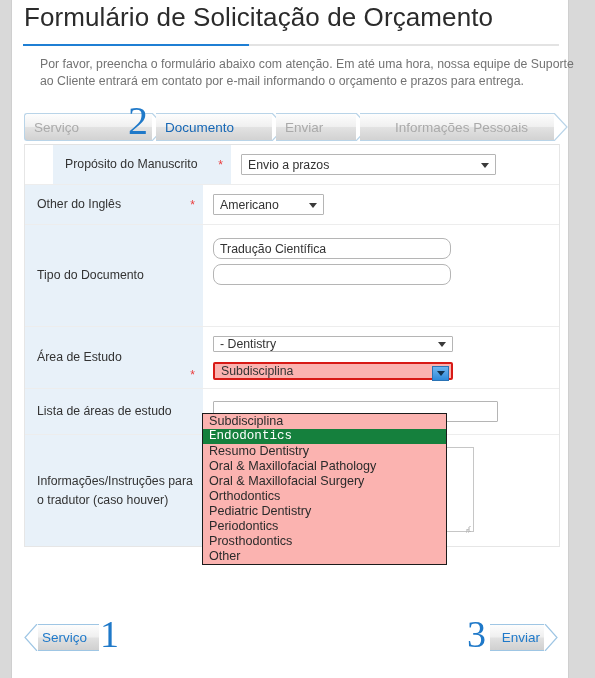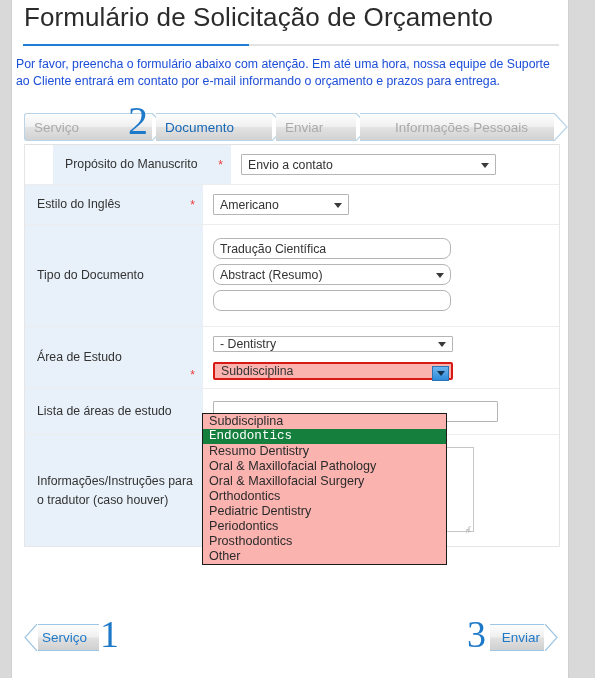--- a/index.html
+++ b/index.html
@@ -34,25 +34,25 @@
     background: #e3e3e3;
   }
   #title-rule-accent {
     position: absolute;
     left: 0; top: 0;
     width: 226px; height: 2px;
     background: #1f7fd4;
   }
   #intro {
     position: absolute;
-    left: 4px; top: 56px;
+    left: 28px; top: 56px;
     width: 538px;
     font-size: 12.3px;
     line-height: 17px;
-    color: #1d4ed8;
+    color: #737373;
   }
 
   
   #steps {
     position: absolute;
     left: 12px; top: 113px;
     width: 536px; height: 28px;
   }
   .step {
     position: absolute;
@@ -148,21 +148,21 @@
   .sel .arrow {
     position: absolute;
     right: 6px; top: 50%;
     margin-top: -2px;
     width: 0; height: 0;
     border-left: 4px solid transparent;
     border-right: 4px solid transparent;
     border-top: 5px solid #3a3a3a;
   }
   .w255 { width: 255px; }
-  .w120 { width: 136px; text-align: right; }
+  .w120 { width: 111px; text-align: right; }
   .w238 { width: 238px; border-radius: 8px; }
   .w240 { width: 240px; }
   .w285 { width: 285px; }
 
   
   .sel-hl {
     background: #fbb3b0;
     border: 2px solid #d81a16;
     height: 23px;
     border-radius: 2px;
@@ -308,50 +308,46 @@
 
   <div id="formtable">
 
     <div class="row" style="height:40px;">
       <div class="cell-label">
         <span class="ltext">Propósito do Manuscrito</span>
         <span class="req">*</span>
       </div>
       <div class="cell-field">
         <div class="ctl sel w255">
-          <span>Envio a contato</span>
+          <span>Envio a prazos</span>
           <span class="arrow"></span>
         </div>
       </div>
     </div>
 
     <div class="row" style="height:40px;">
       <div class="cell-label">
-        <span class="ltext">Estilo do Inglês</span>
+        <span class="ltext">Other do Inglês</span>
         <span class="req">*</span>
       </div>
       <div class="cell-field">
         <div class="ctl sel w120">
           <span>Americano</span>
           <span class="arrow"></span>
         </div>
       </div>
     </div>
 
     <div class="row" style="height:102px;">
       <div class="cell-label">
         <span class="ltext">Tipo do Documento</span>
       </div>
       <div class="cell-field" style="gap:5px; padding-top:13px;">
         <div class="ctl w238">
           <span>Tradução Científica</span>
-        </div>
-        <div class="ctl sel w238">
-          <span>Abstract (Resumo)</span>
-          <span class="arrow"></span>
         </div>
         <div class="ctl w238">
           <span></span>
         </div>
       </div>
     </div>
 
     <div class="row" style="height:62px;">
       <div class="cell-label">
         <span class="ltext">Área de Estudo</span>

